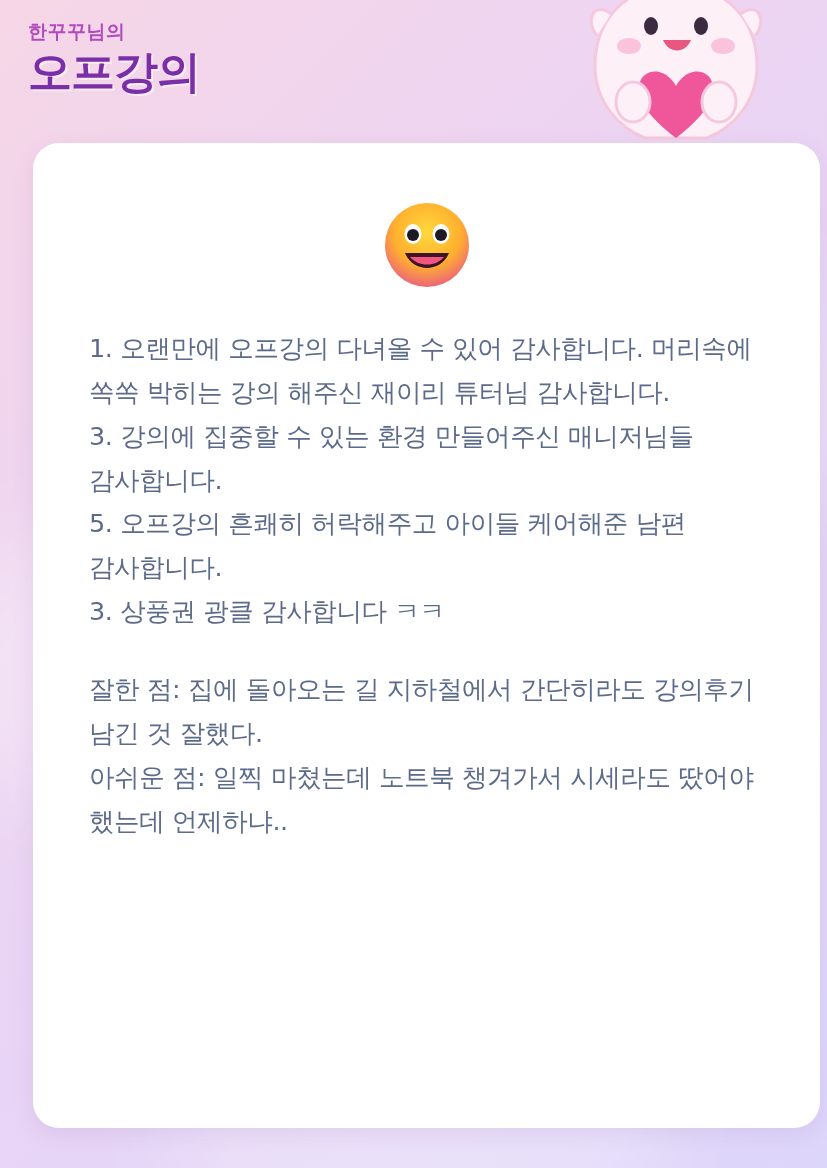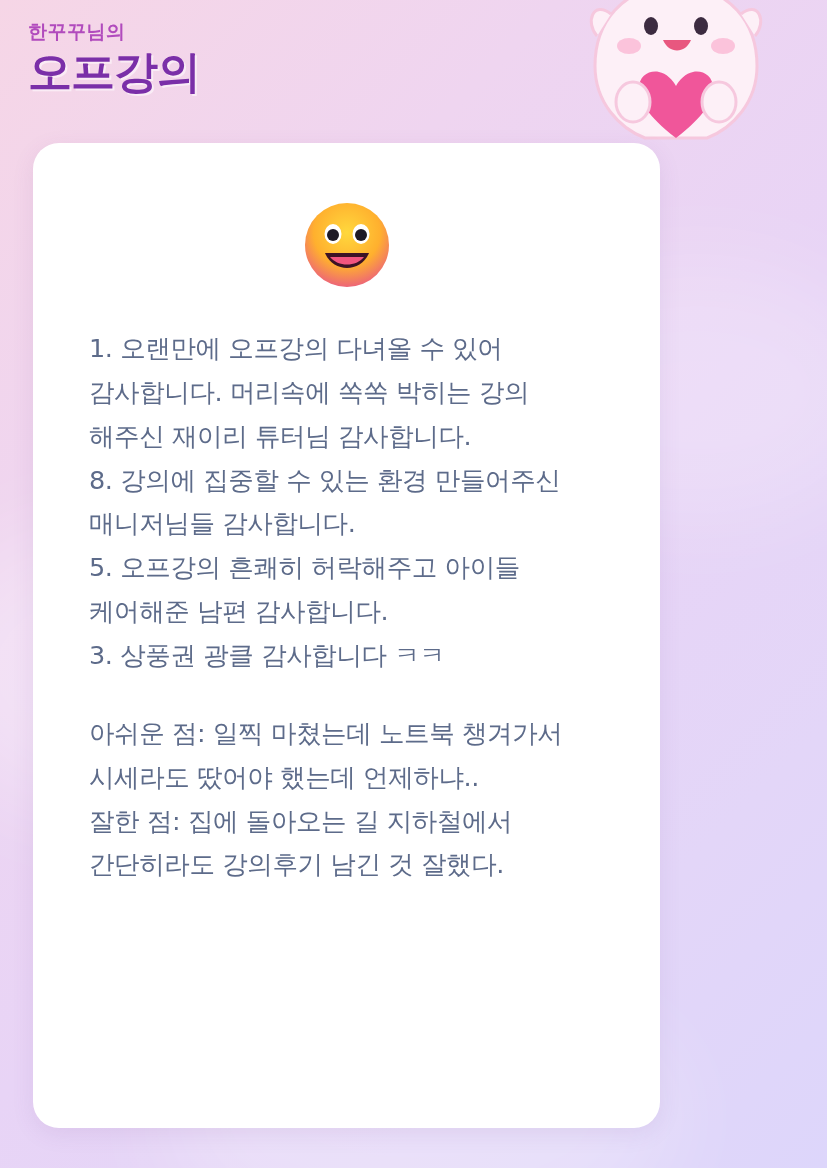--- a/index.html
+++ b/index.html
@@ -64,21 +64,21 @@
     top: -4px;
     width: 190px;
     height: 146px;
   }
 
   
   .card {
     position: absolute;
     left: 33px;
     top: 143px;
-    width: 627px;
+    width: 787px;
     height: 985px;
     background: #ffffff;
     border-radius: 26px;
     box-shadow: 0 6px 22px rgba(120, 70, 150, .10);
     box-sizing: border-box;
     padding: 40px 56px 63px 56px;
     overflow: hidden;
   }
   .emoji-wrap {
     text-align: center;
@@ -163,25 +163,25 @@
           <circle cx="30" cy="34" r="6" fill="#1d1a26"></circle>
           <circle cx="58" cy="34" r="6" fill="#1d1a26"></circle>
           <path d="M22 52 C30 72 58 72 66 52 Z" fill="#3d1326"></path>
           <path d="M27 56 C35 66 53 66 61 56 Z" fill="#f2557f"></path>
         </svg>
       </span>
     </div>
 
     <div class="entry-body">
       <span class="line">1. 오랜만에 오프강의 다녀올 수 있어 감사합니다. 머리속에 쏙쏙 박히는 강의 해주신 재이리 튜터님 감사합니다.</span>
-      <span class="line">8. 강의에 집중할 수 있는 환경 만들어주신 매니저님들 감사합니다.</span>
+      <span class="line">3. 강의에 집중할 수 있는 환경 만들어주신 매니저님들 감사합니다.</span>
       <span class="line">5. 오프강의 흔쾌히 허락해주고 아이들 케어해준 남편 감사합니다.</span>
       <span class="line">3. 상풍권 광클 감사합니다 ㅋㅋ</span>
     </div>
 
     <span class="spacer"></span>
 
     <div class="reflection">
+      <span class="line">잘한 점: 집에 돌아오는 길 지하철에서 간단히라도 강의후기 남긴 것 잘했다.</span>
       <span class="line">아쉬운 점: 일찍 마쳤는데 노트북 챙겨가서 시세라도 땄어야 했는데 언제하냐..</span>
-      <span class="line">잘한 점: 집에 돌아오는 길 지하철에서 간단히라도 강의후기 남긴 것 잘했다.</span>
     </div>
   </div>
 </div>
 
 </body></html>

